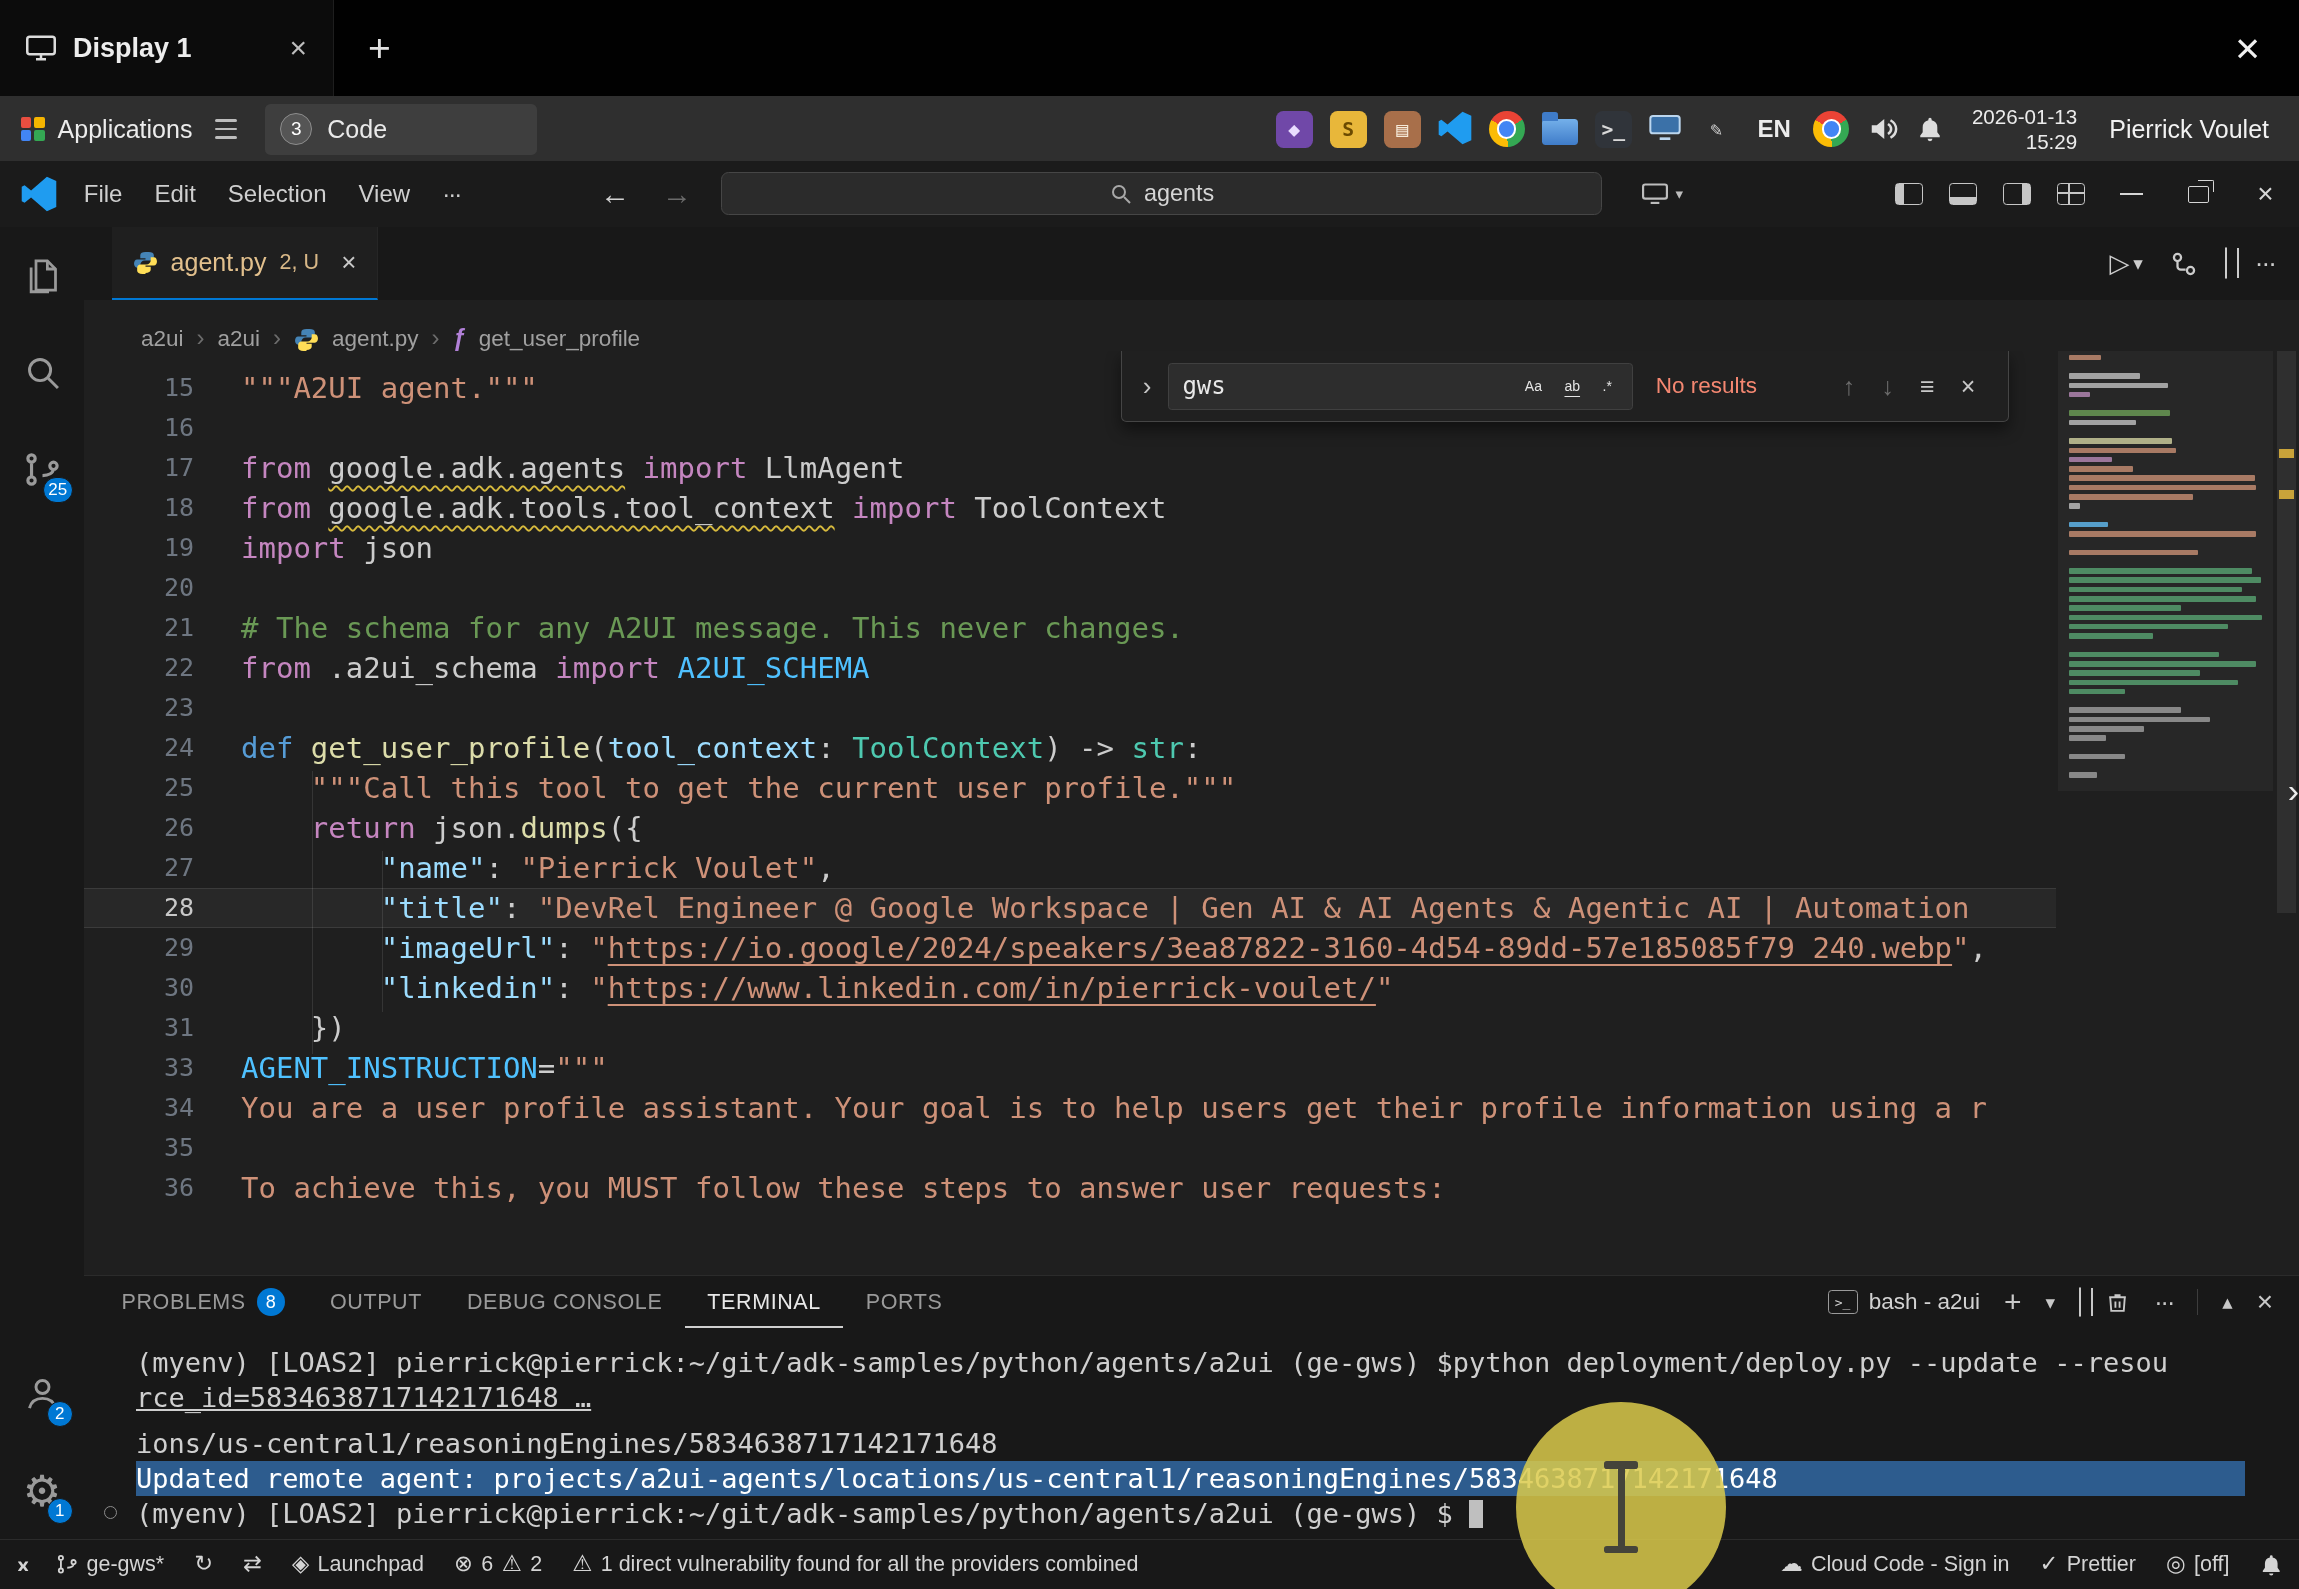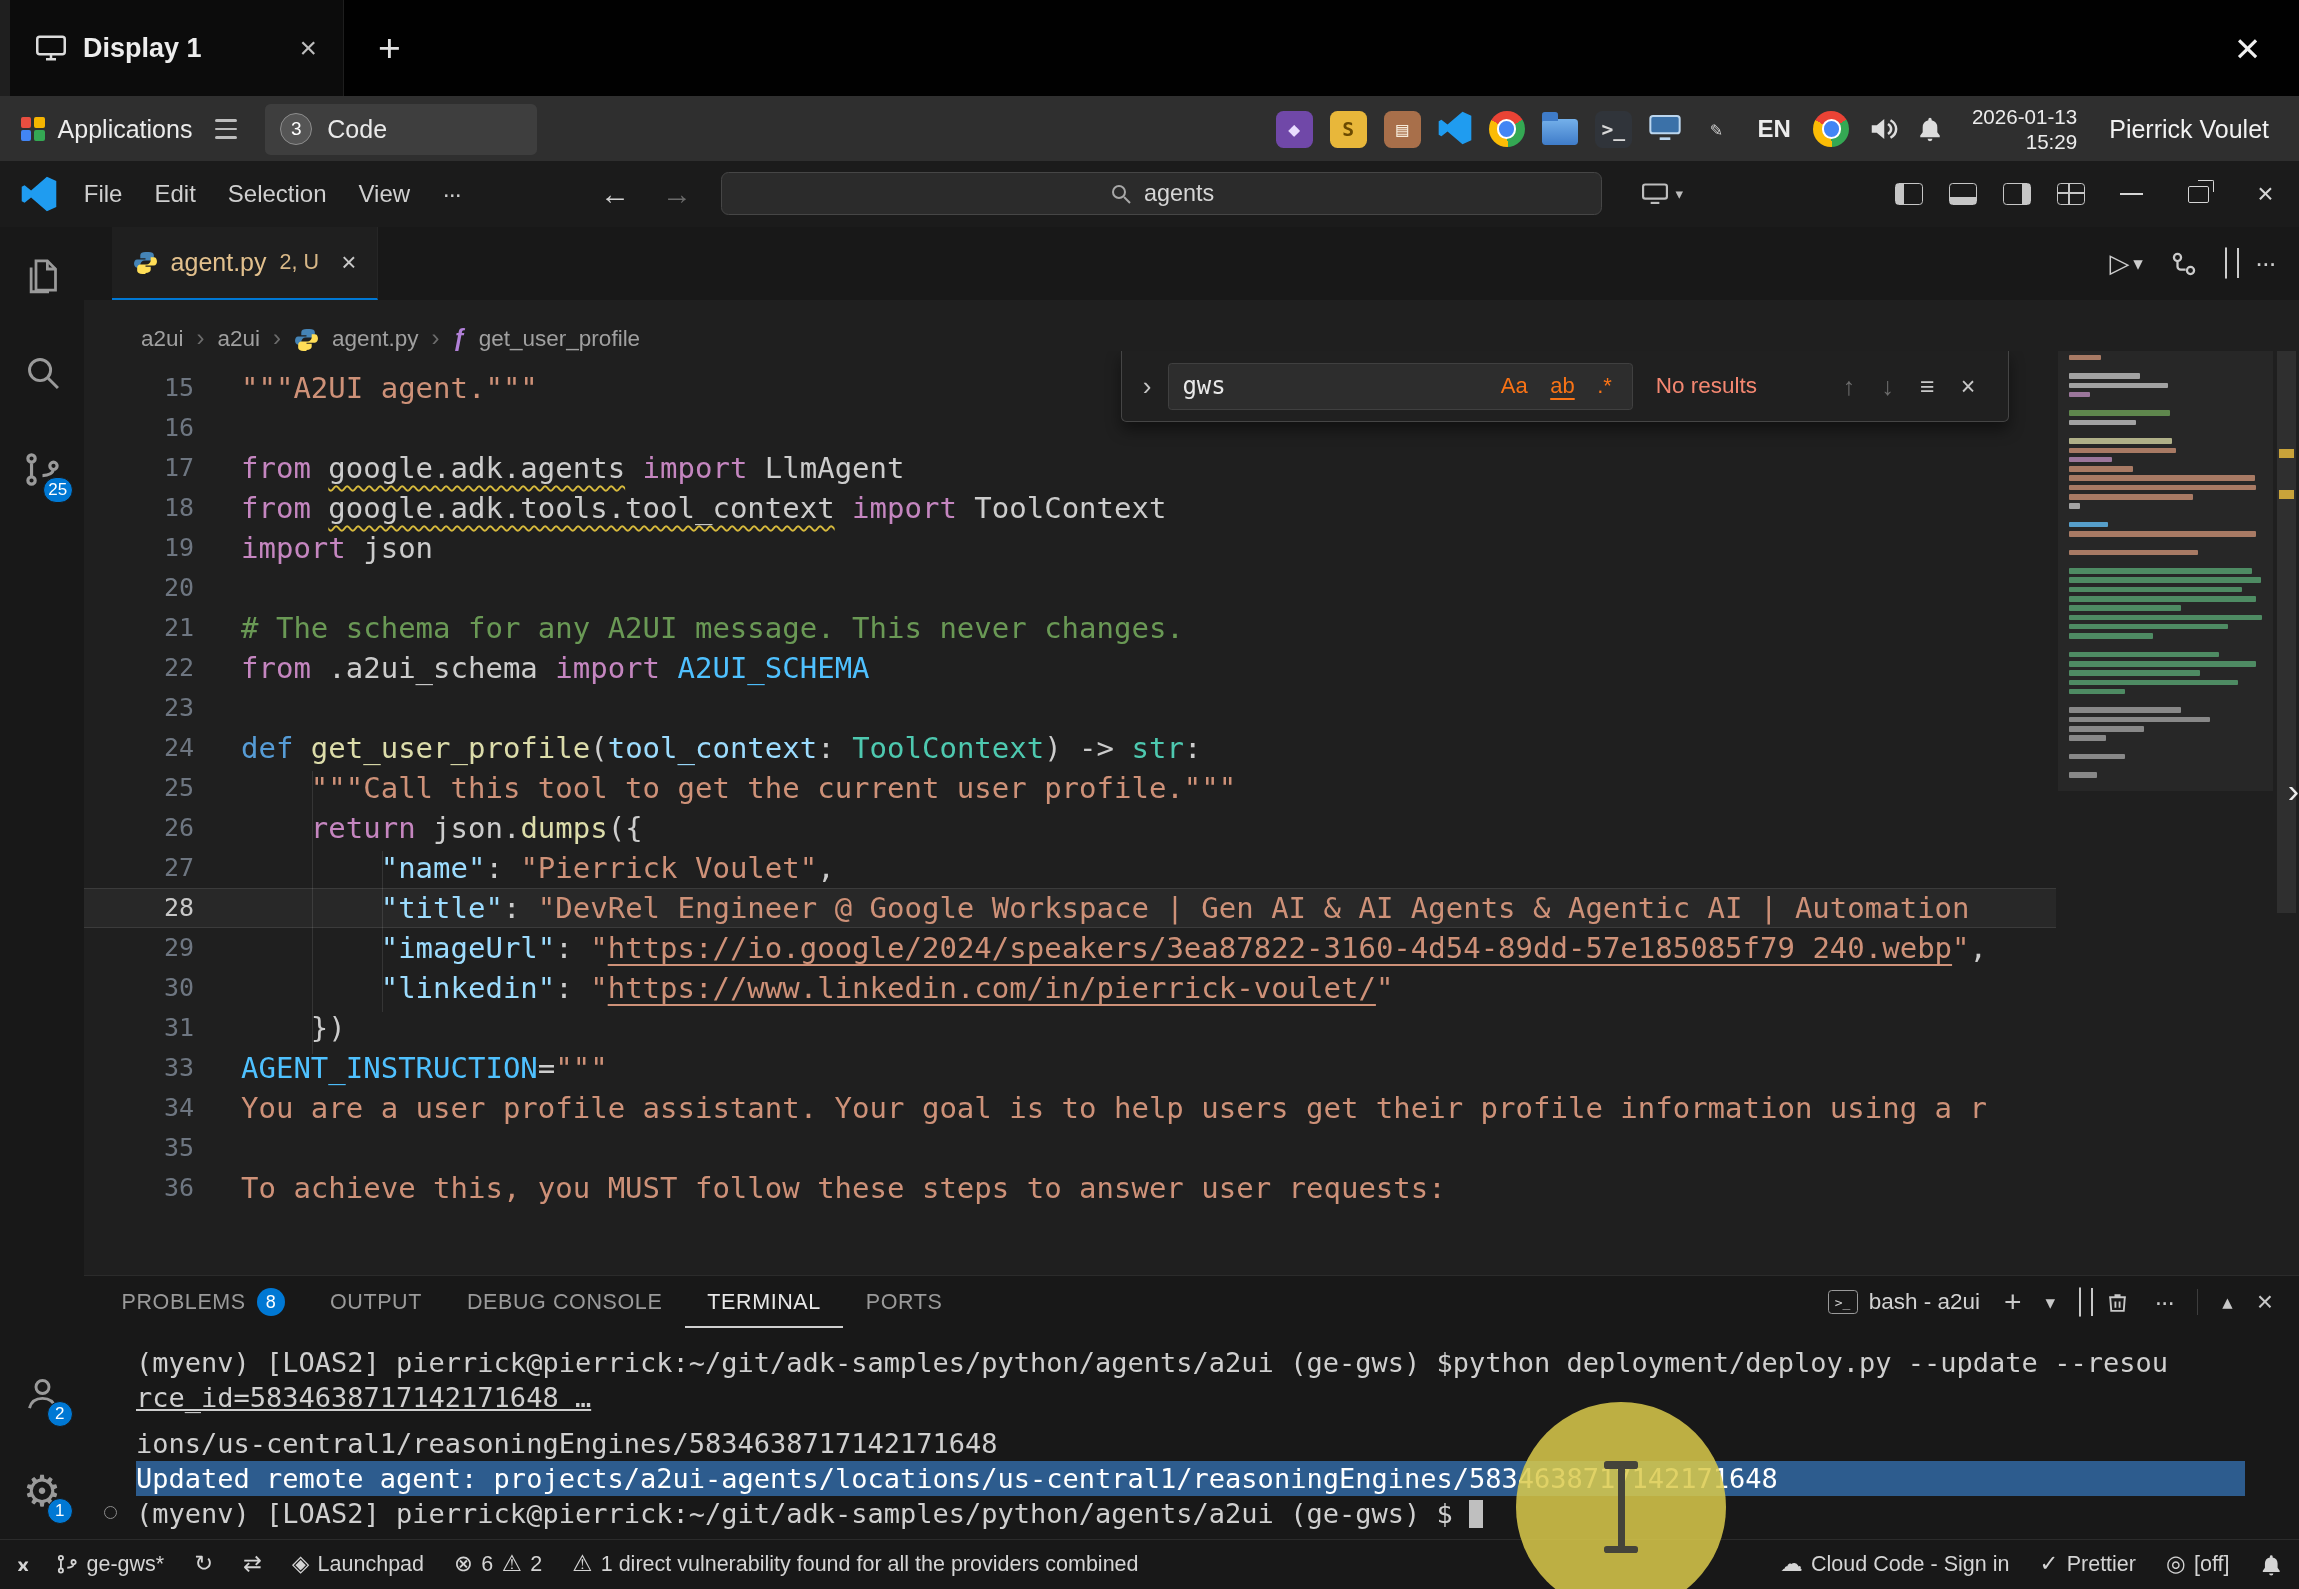--- a/index.html
+++ b/index.html
@@ -1,20 +1,20 @@
 <!DOCTYPE html>
 <html style="font-size:15px"><head>
 <meta charset="utf-8">
 <style>
   *{margin:0;padding:0;box-sizing:border-box}
   body{background:#000;font-family:"Liberation Sans",sans-serif}
   .screen{position:relative;width:2299px;height:1589px;background:#1f1f1f;overflow:hidden;color:#ccc}
 
   
-  .disp-bar{position:absolute;top:0;left:10px;right:0;height:96px;background:#010101;display:flex;align-items:center}
+  .disp-bar{position:absolute;top:0;left:0;right:0;height:96px;background:#010101;display:flex;align-items:center}
   .disp-tab{width:334px;height:100%;display:flex;align-items:center;gap:17px;padding:0 26px;background:#0c0c0c;border-right:0.9px solid #1e1e1e}
   .disp-title{font-size:27px;font-weight:600;color:#ededed;white-space:nowrap}
   .disp-close{margin-left:auto;font-size:30px;color:#bdbdbd}
   .disp-new{font-size:39px;color:#e0e0e0;margin-left:34px}
   .disp-winclose{margin-left:auto;margin-right:39px;font-size:43px;color:#f0f0f0}
 
   
   .sys-bar{position:absolute;top:96px;left:0;right:0;height:66px;background:#2f2f2f;display:flex;align-items:center;padding:0 20.6px}
   .apps{display:flex;align-items:center;gap:13px;font-size:25px;color:#ececec}
   .apps-logo{width:24px;height:24px;display:grid;grid-template-columns:1fr 1fr;gap:2.8px}
@@ -86,21 +86,21 @@
   .iguide{position:absolute;width:0.9px;background:rgba(255,255,255,.10)}
   .tk-kw{color:#C586C0}.tk-def{color:#569CD6}.tk-fn{color:#DCDCAA}.tk-type{color:#4EC9B0}
   .tk-var{color:#9CDCFE}.tk-const{color:#4FC1FF}.tk-str{color:#CE9178}.tk-com{color:#6A9955}.tk-pln{color:#cccccc}
   .tk-sq{color:#cccccc;text-decoration:underline wavy #d7ba3d;text-decoration-thickness:1.9px;text-underline-offset:6.6px}
   .tk-lnk{color:#CE9178;text-decoration:underline;text-underline-offset:5.6px}
 
   .find{position:absolute;top:0;left:1037px;width:888px;height:71px;background:#202020;border:0.9px solid #454545;border-top:none;border-radius:0 0 5.6px 5.6px;box-shadow:0 7.5px 15px rgba(0,0,0,.45);display:flex;align-items:center;padding:0 13px;gap:9.4px;z-index:5}
   .find-caret{color:#c5c5c5;font-size:26px;width:24px;text-align:center}
   .find-box{width:465px;height:47px;background:#2d2d2d;border:0.9px solid #404040;border-radius:3.7px;display:flex;align-items:center;padding:0 13px;gap:7.5px}
   .find-q{font-size:24px;color:#e8e8e8;flex:1;font-family:"DejaVu Sans Mono",monospace}
-  .find-opt{font-size:22px;color:#f97316;padding:1.9px 7.5px;border-radius:3.7px}
+  .find-opt{font-size:14px;color:#e5e5e5;padding:1.9px 7.5px;border-radius:3.7px}
   .find-opt.u{text-decoration:underline;text-underline-offset:4.7px}
   .find-res{width:169px;color:#f48771;font-size:22.5px;margin-left:13px;white-space:nowrap}
   .find-btn{font-size:25px;color:#c8c8c8;padding:0 8.4px}
   .find-btn.dis{color:#6b6b6b}
 
   .minimap{position:absolute;top:0;right:26px;width:215px;height:100%}
   .mm-slider{position:absolute;top:0;left:0;right:0;height:440px;background:rgba(255,255,255,.04)}
   .mm-row{height:5.6px;margin:3.7px 7.5px 0 11.2px;border-radius:0.9px;opacity:.85}
   .scrollbar{position:absolute;top:0;right:0;width:26px;height:100%}
   .sb-slider{position:absolute;top:0;left:3.7px;width:19px;height:562px;background:rgba(121,121,121,.18)}

